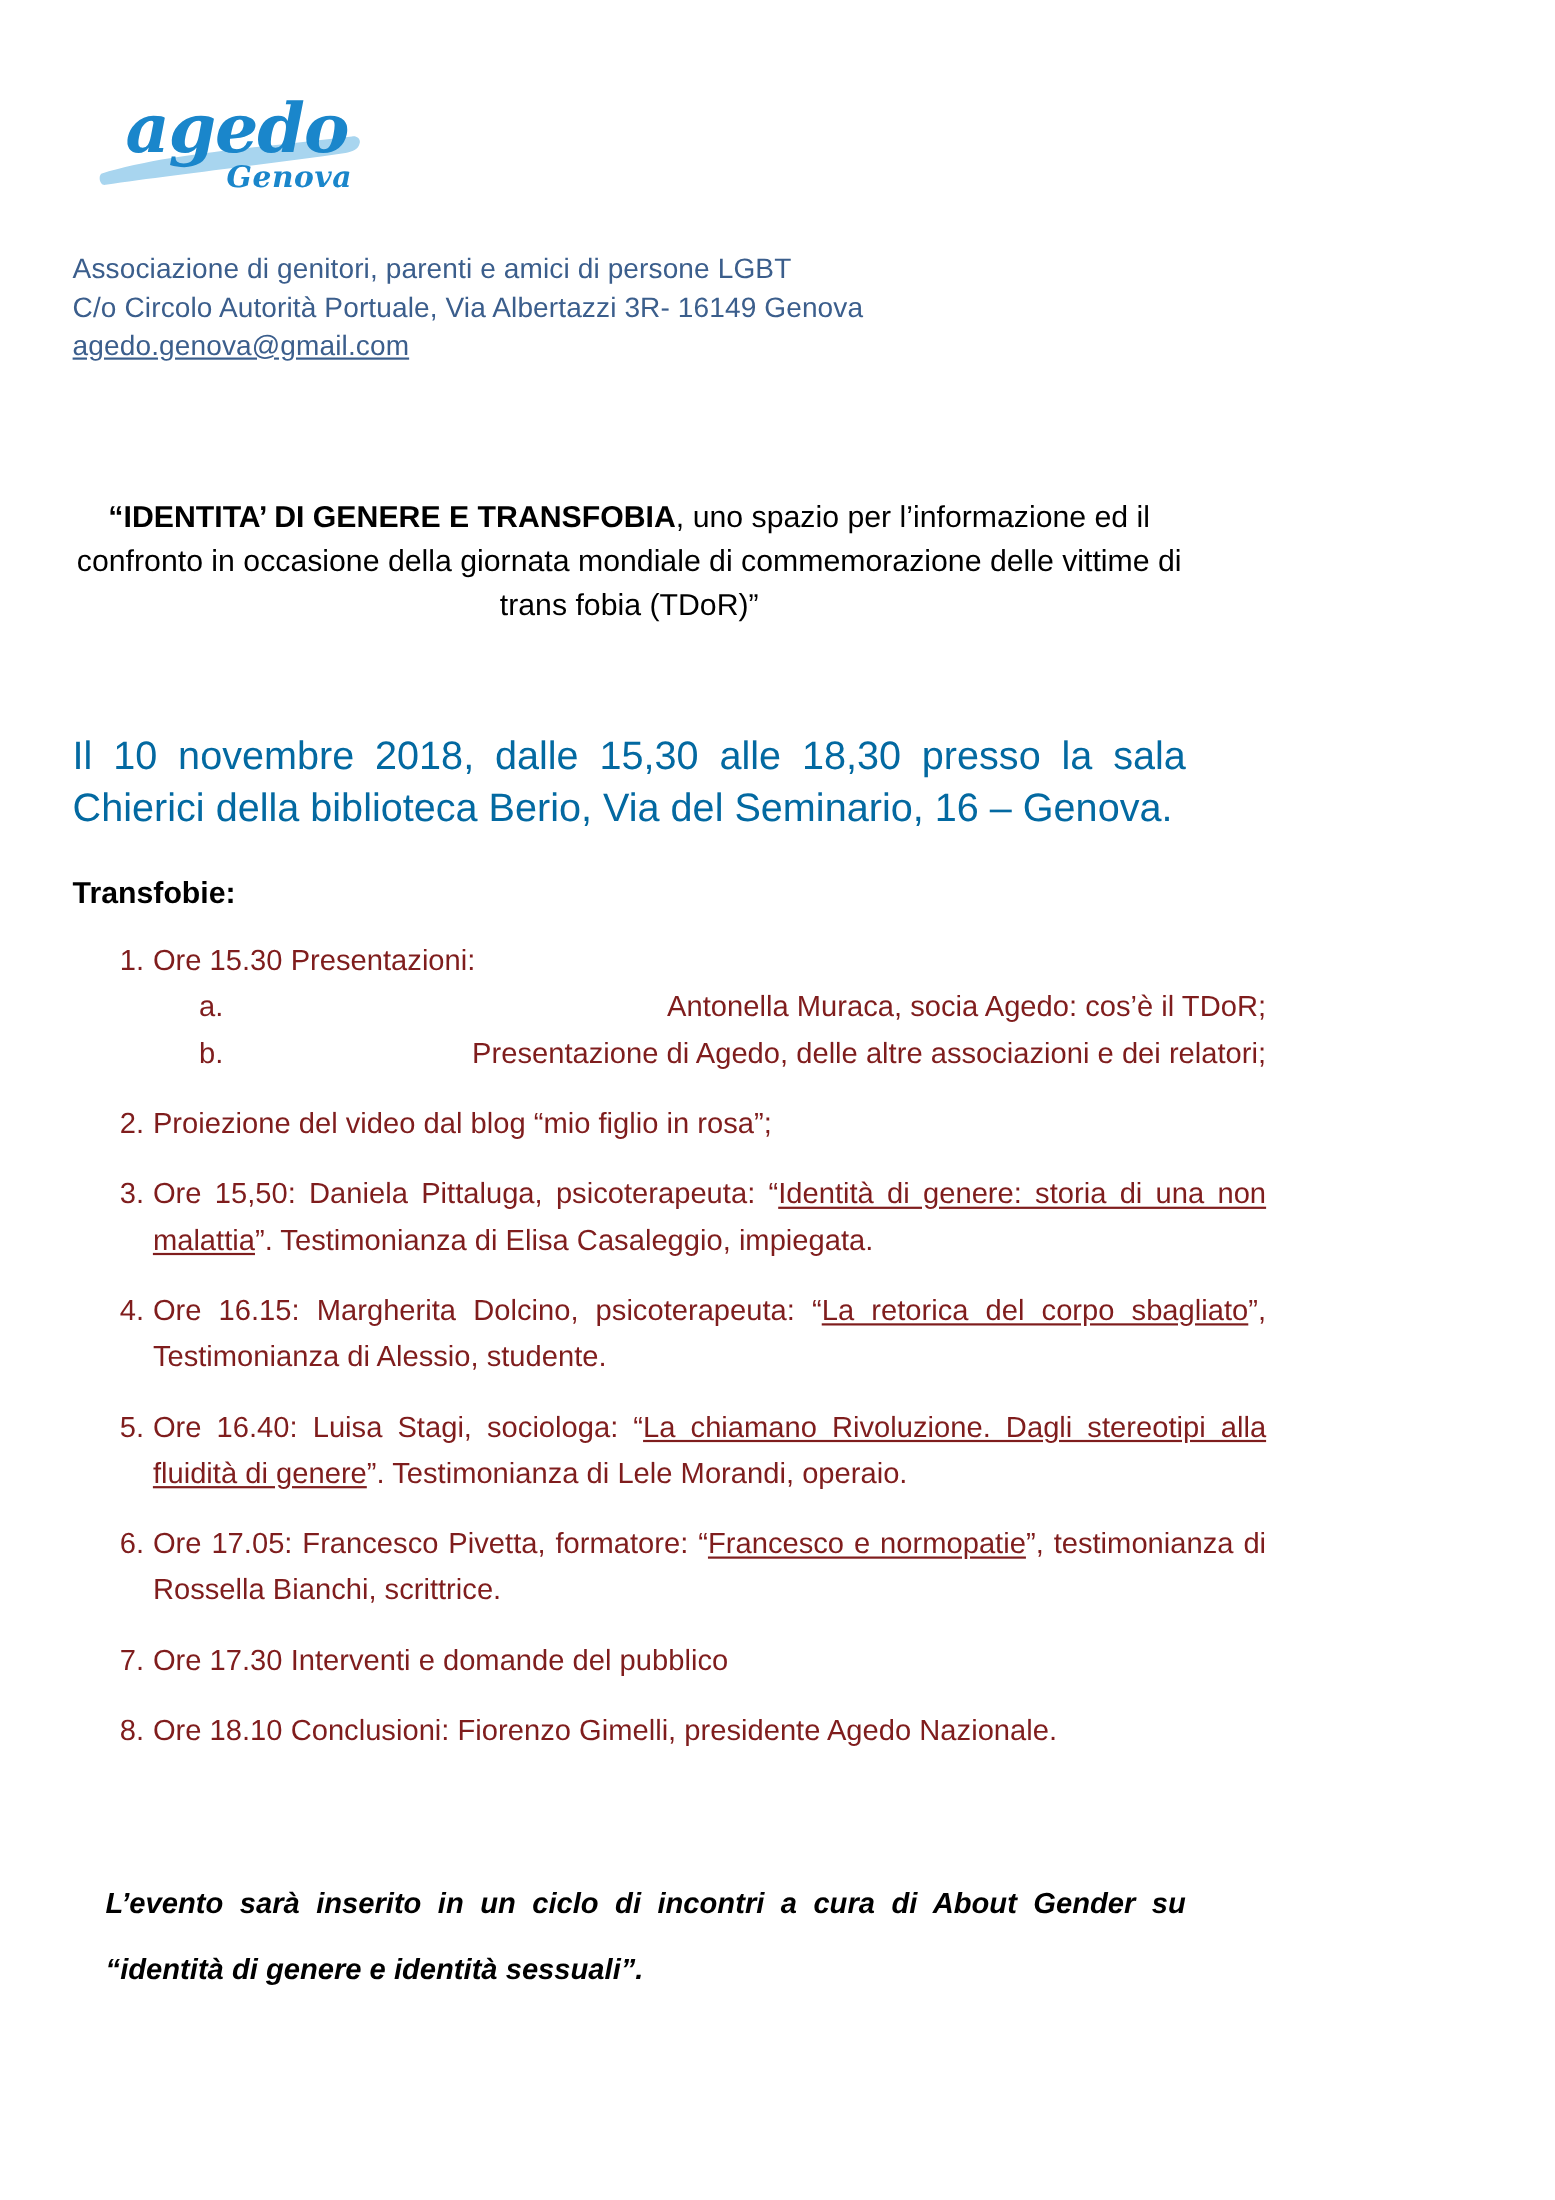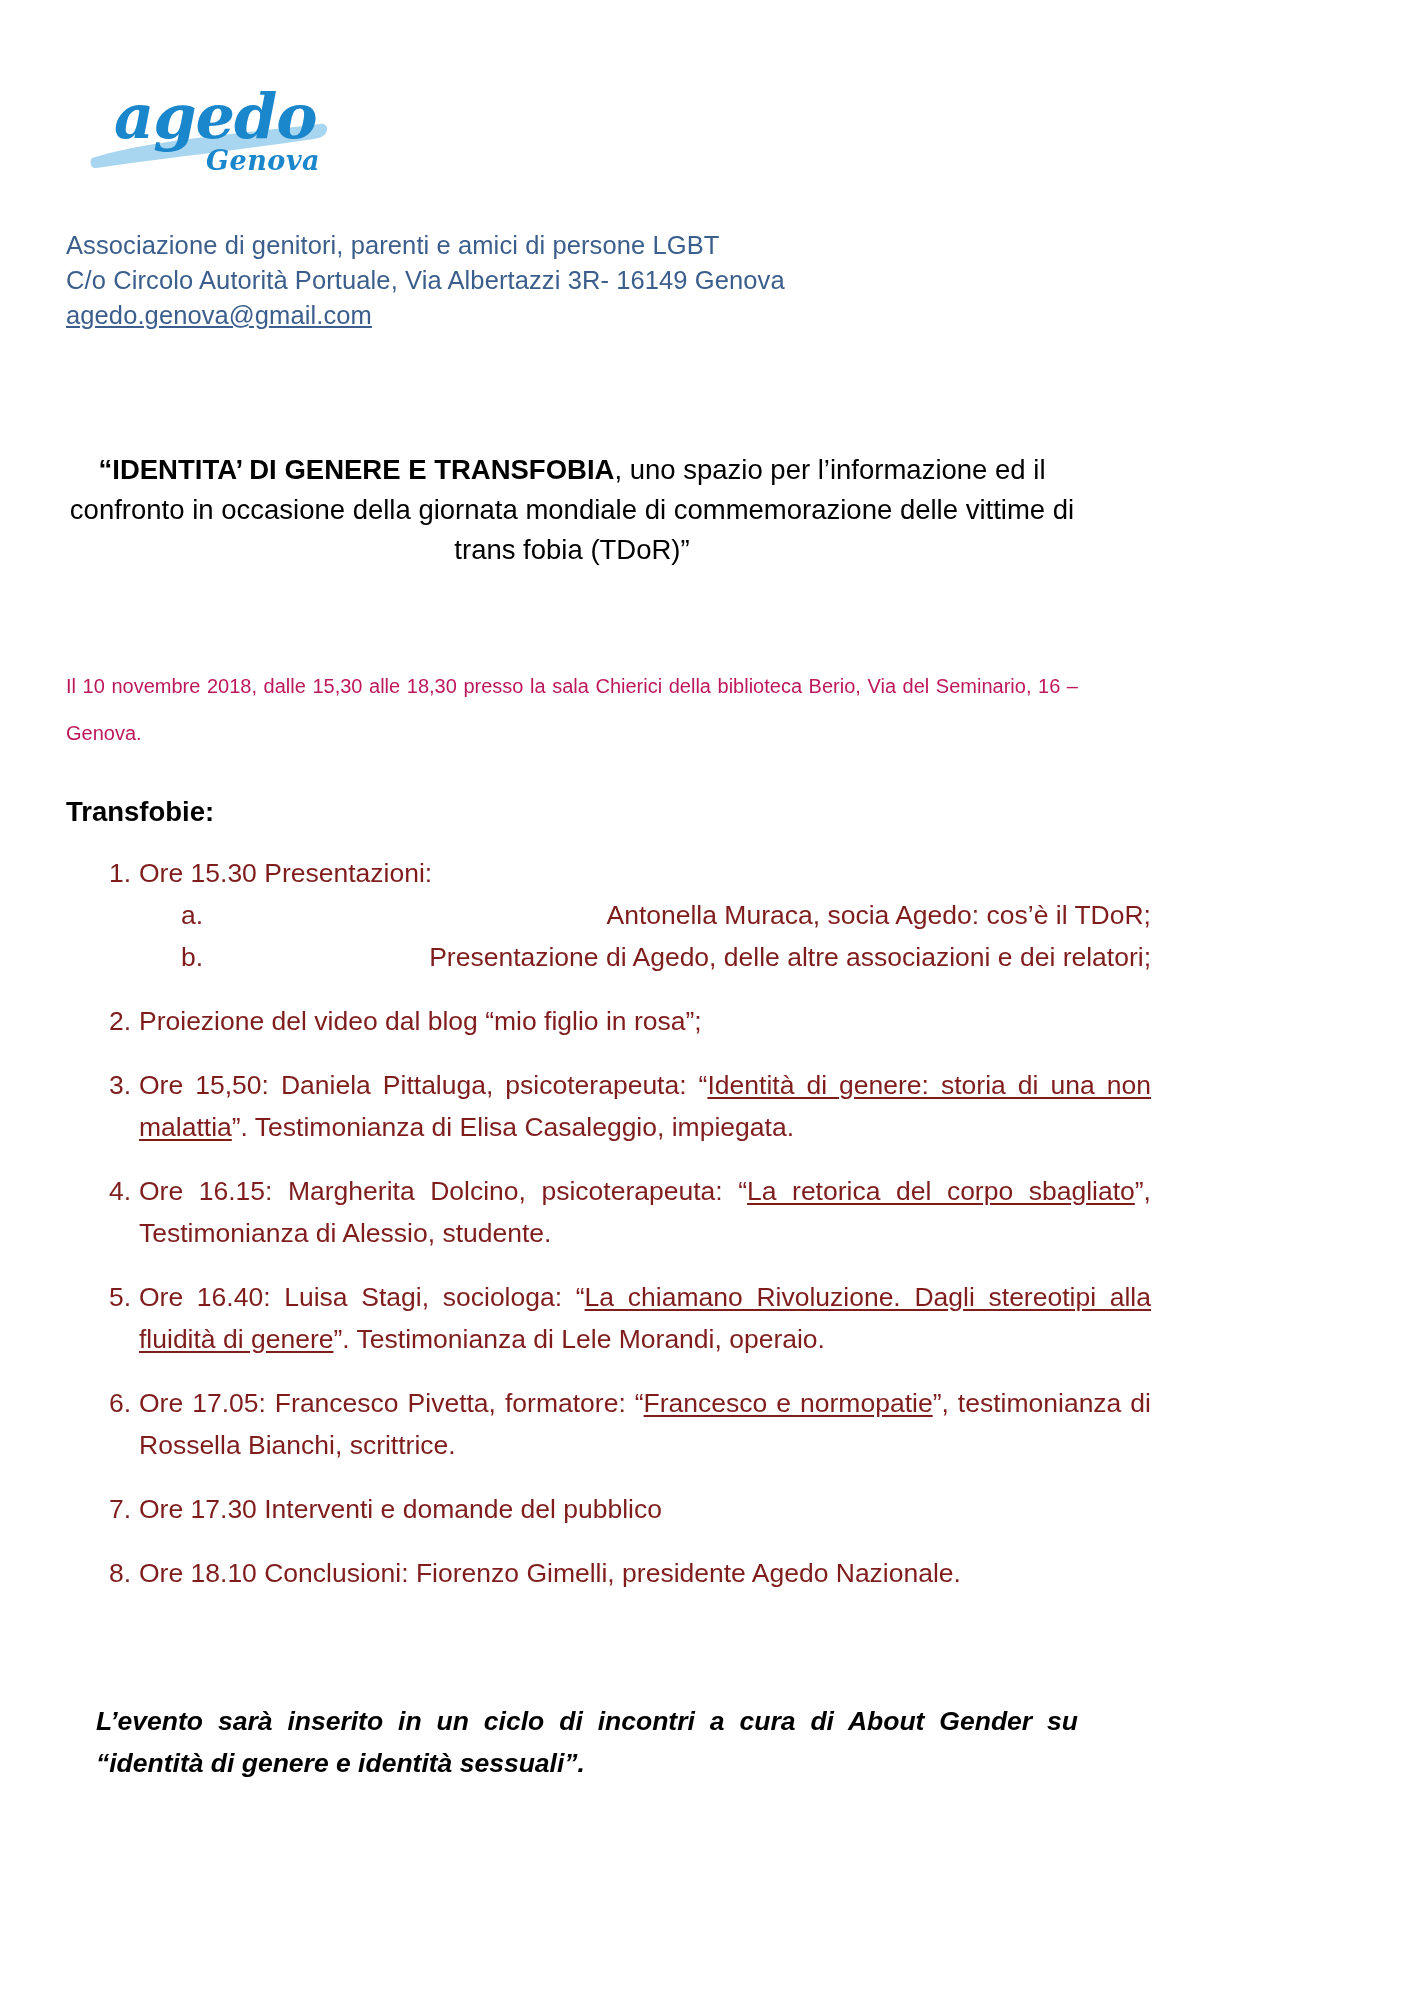--- a/index.html
+++ b/index.html
@@ -57,23 +57,23 @@
   }
   .title b { font-weight: bold; }
 
   
   .intro {
     position: absolute;
     left: 66px;
     top: 663px;
     width: 1012px;
     text-align: justify;
-    font-size: 20px;
+    font-size: 36px;
     line-height: 47px;
-    color: #be185d;
+    color: #0369a1;
   }
 
   
   .programma {
     position: absolute;
     left: 66px;
     top: 796px;
     font-size: 27.5px;
     font-weight: bold;
     color: #000;
@@ -132,21 +132,21 @@
   .u { text-decoration: underline; text-underline-offset: 3px; }
 
   
   .closing {
     position: absolute;
     left: 96px;
     top: 1700px;
     width: 982px;
     text-align: justify;
     font-size: 26.5px;
-    line-height: 42px;
+    line-height: 60px;
     font-weight: bold;
     font-style: italic;
     color: #000;
   }
 </style>
 </head>
 <body>
 
 <div class="page">
 

